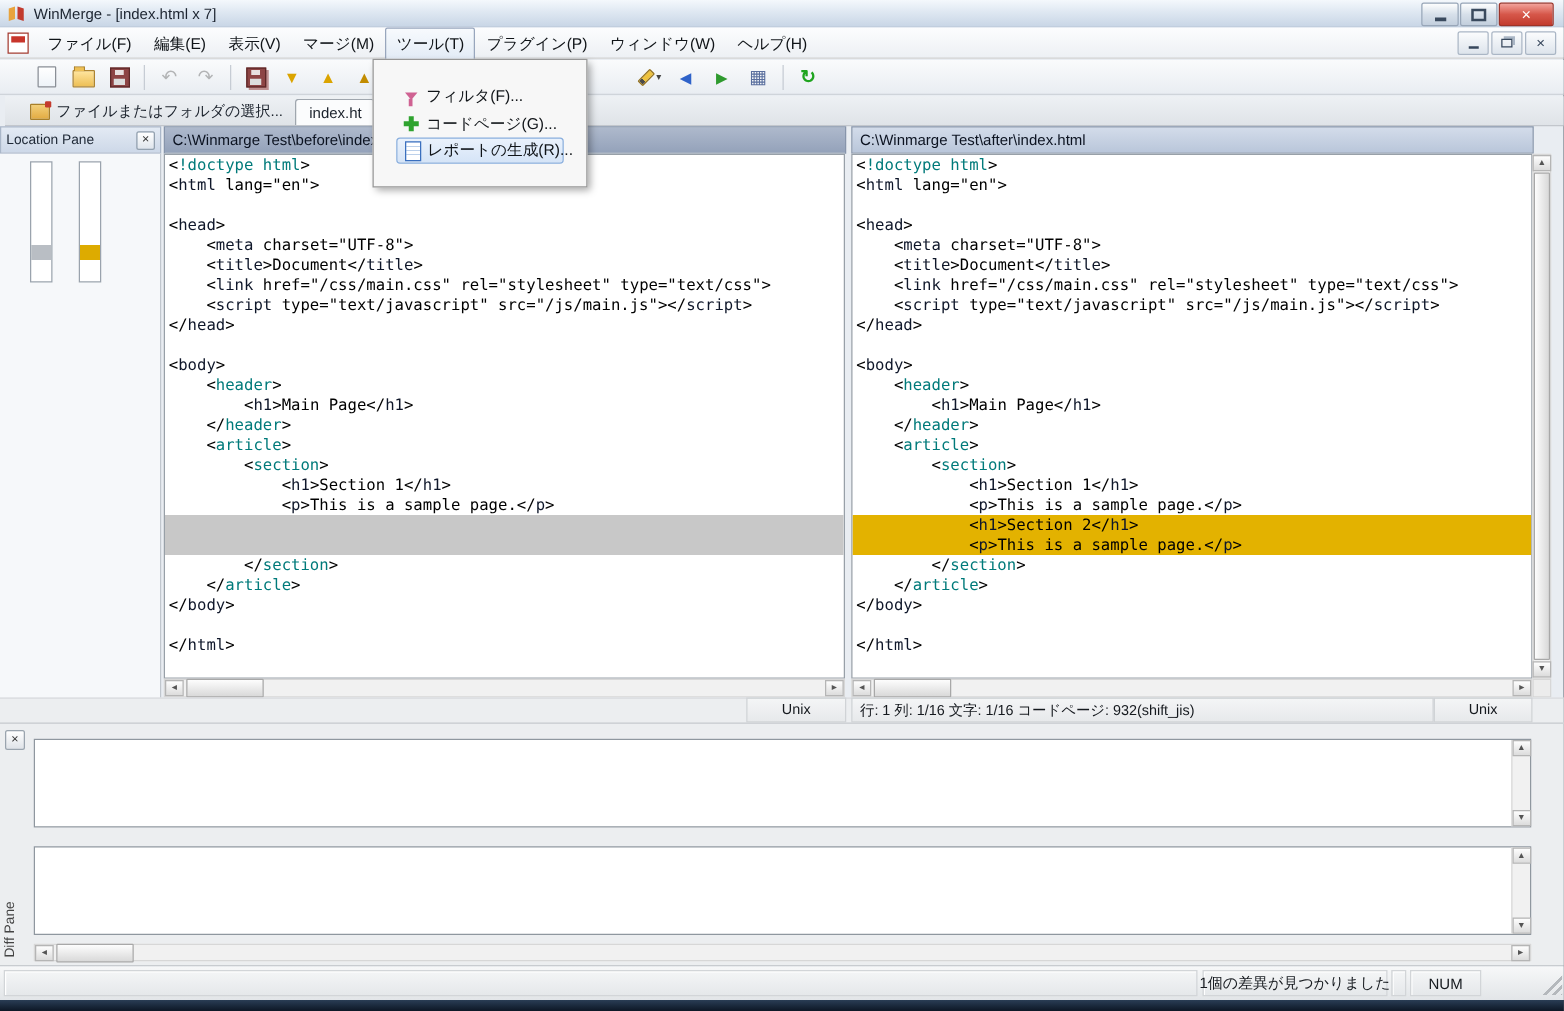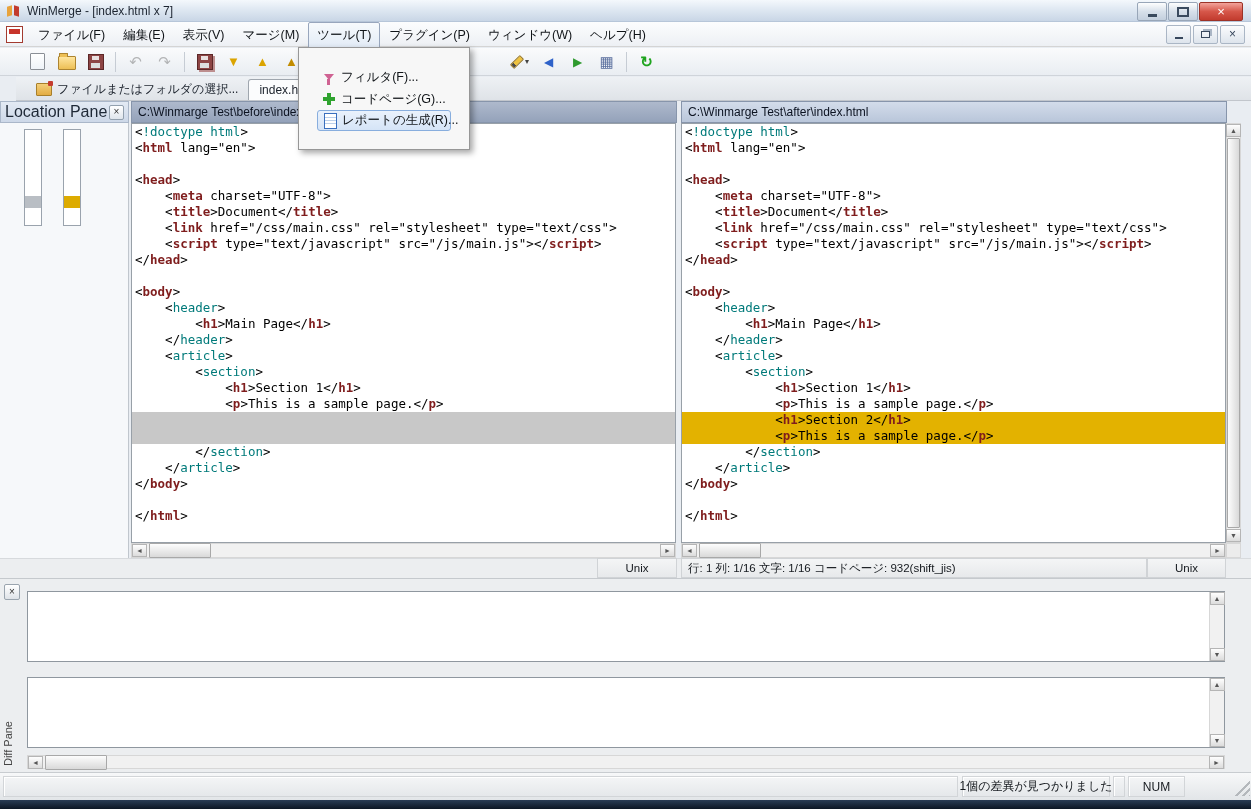--- a/index.html
+++ b/index.html
@@ -60,33 +60,33 @@
   .g-undo,.g-redo{font-size:15px;color:#666}
   .g-arrow-down,.g-arrow-up{font-size:13px;color:#dba400}
   .g-arrow-first,.g-arrow-last{font-size:13px;color:#c28c00}
   .g-pen{width:12px;height:4px;background:linear-gradient(90deg,#4a4a4a 0 3px,#eec23e 3px);border:1px solid #93701c;transform:rotate(-45deg);border-radius:1px}
   .g-copy-left{font-size:12px;color:#2e62c9}
   .g-copy-right{font-size:12px;color:#2e9a2e}
   .g-grid{font-size:15px;color:#5a6f9e}
   .g-refresh{font-size:15px;color:#1fa41f;font-weight:bold}
 
   
-  .tabbar-wrap{position:absolute;left:16px;top:77px;right:0;height:24px;
+  .tabbar-wrap{position:absolute;left:4px;top:77px;right:0;height:24px;
     background:linear-gradient(#eef1f4,#dfe3e8);border-bottom:1px solid #c2c6cc;box-sizing:border-box}
   #tabbar{display:flex;align-items:flex-end;height:100%;padding-left:10px}
   .tab{display:flex;align-items:center;gap:5px;font-size:12px;color:#1a212b;padding:3px 10px;height:21px;box-sizing:border-box;white-space:nowrap;overflow:hidden}
   .tab.active{background:#fbfcfd;border:1px solid #9fa6ae;border-bottom:none;border-radius:3px 3px 0 0}
   .ti{display:inline-block}
   .ti-folder-select{width:14px;height:11px;background:linear-gradient(#f3cf79,#e3ac43);border:1px solid #a87f2a;border-radius:1px;position:relative}
   .ti-folder-select::after{content:"";position:absolute;right:-2px;top:-3px;width:5px;height:5px;background:#c43b2e;border-radius:1px}
 
   
   .loc-header{position:absolute;left:0;top:101px;width:129px;height:22px;box-sizing:border-box;
     background:linear-gradient(#e3eaf4,#cdd8e8);border:1px solid #aab7c9;
-    font-size:16px;color:#1e2836;display:flex;align-items:center;padding:0 4px}
+    font-size:11px;color:#1e2836;display:flex;align-items:center;padding:0 4px}
   .loc-close{margin-left:auto;width:13px;height:13px;border:1px solid #92a0ae;border-radius:2px;
     background:linear-gradient(#fff,#dfe5ec);display:flex;align-items:center;justify-content:center}
   .loc-close::before{content:"×";font-size:10px;color:#333;line-height:1}
   .file-header{position:absolute;top:101px;height:22px;box-sizing:border-box;font-size:12px;
     display:flex;align-items:center;padding:0 6px;color:#0b1220;border:1px solid #8795ab;
     white-space:nowrap;overflow:hidden}
   .file-header.left{left:131px;width:546px;background:linear-gradient(#aeb9cc,#94a2ba)}
   .file-header.right{left:681px;width:546px;background:linear-gradient(#d3dcea,#b9c6da)}
 
   
@@ -99,21 +99,21 @@
   .b2 .loc-seg{background:#ddab00}
 
   
   .code-pane{position:absolute;top:123px;width:545px;height:420px;background:#fff;
     border:1px solid #98a0a8;box-sizing:border-box;overflow:hidden}
   .code-pane.left{left:131px}.code-pane.right{left:681px}
   .cl{height:16px;line-height:16px;font-family:"DejaVu Sans Mono",monospace;font-size:12.5px;white-space:pre;padding-left:3px}
   .cl.gap{background:#c8c8c8}
   .cl.diff{background:#e3b200}
   .s-n{color:#000}
-  .s-t{color:#7f1d1d;font-weight:bold}
+  .s-t{color:#0f172a;font-weight:normal}
   .s-u{color:#007a7a}
 
   
   .hscroll{position:absolute;top:543px;height:15px;background:#f1f1f1;border:1px solid #d7d7d7;
     box-sizing:border-box;display:flex;align-items:center}
   .hscroll.left{left:131px;width:545px}.hscroll.right{left:681px;width:545px}
   .sb-btn{width:15px;height:13px;flex:0 0 auto;background:linear-gradient(#fefefe,#dcdcdc);
     border:1px solid #b5b5b5;box-sizing:border-box;display:flex;align-items:center;justify-content:center}
   .sb-btn::before{font-size:7px;color:#555;line-height:1}
   .sb-left::before{content:"◄"}.sb-right::before{content:"►"}

